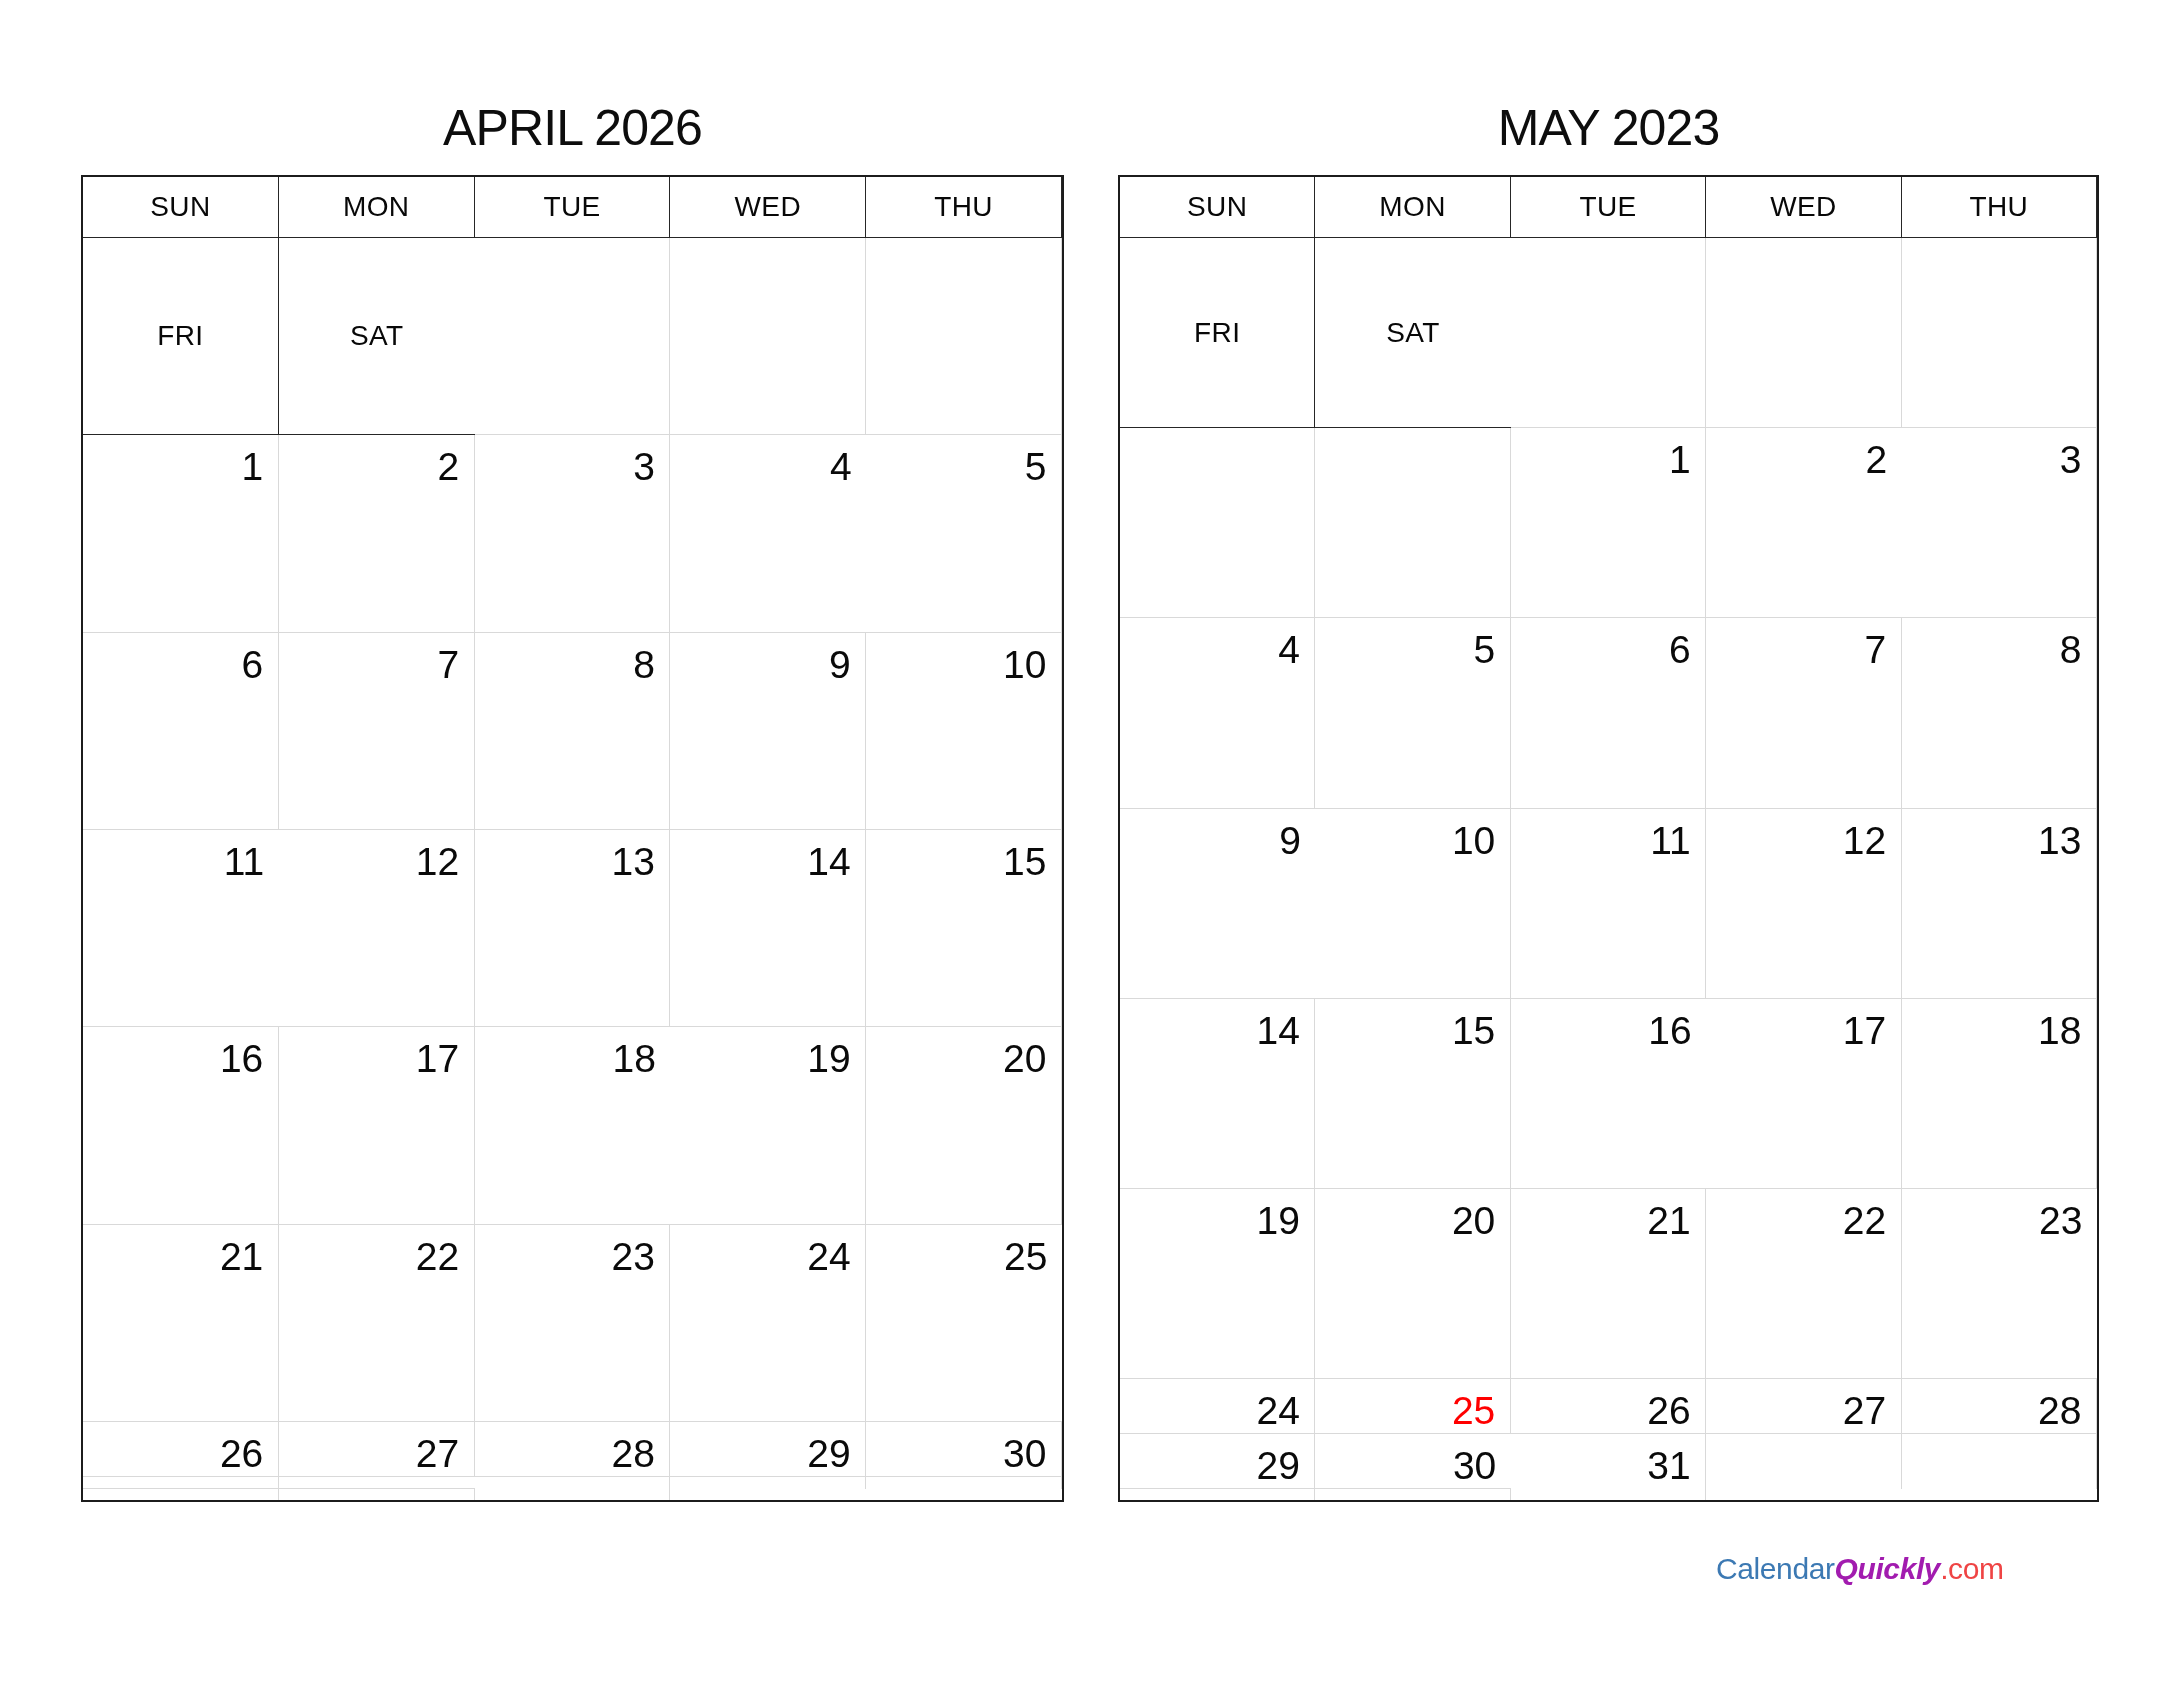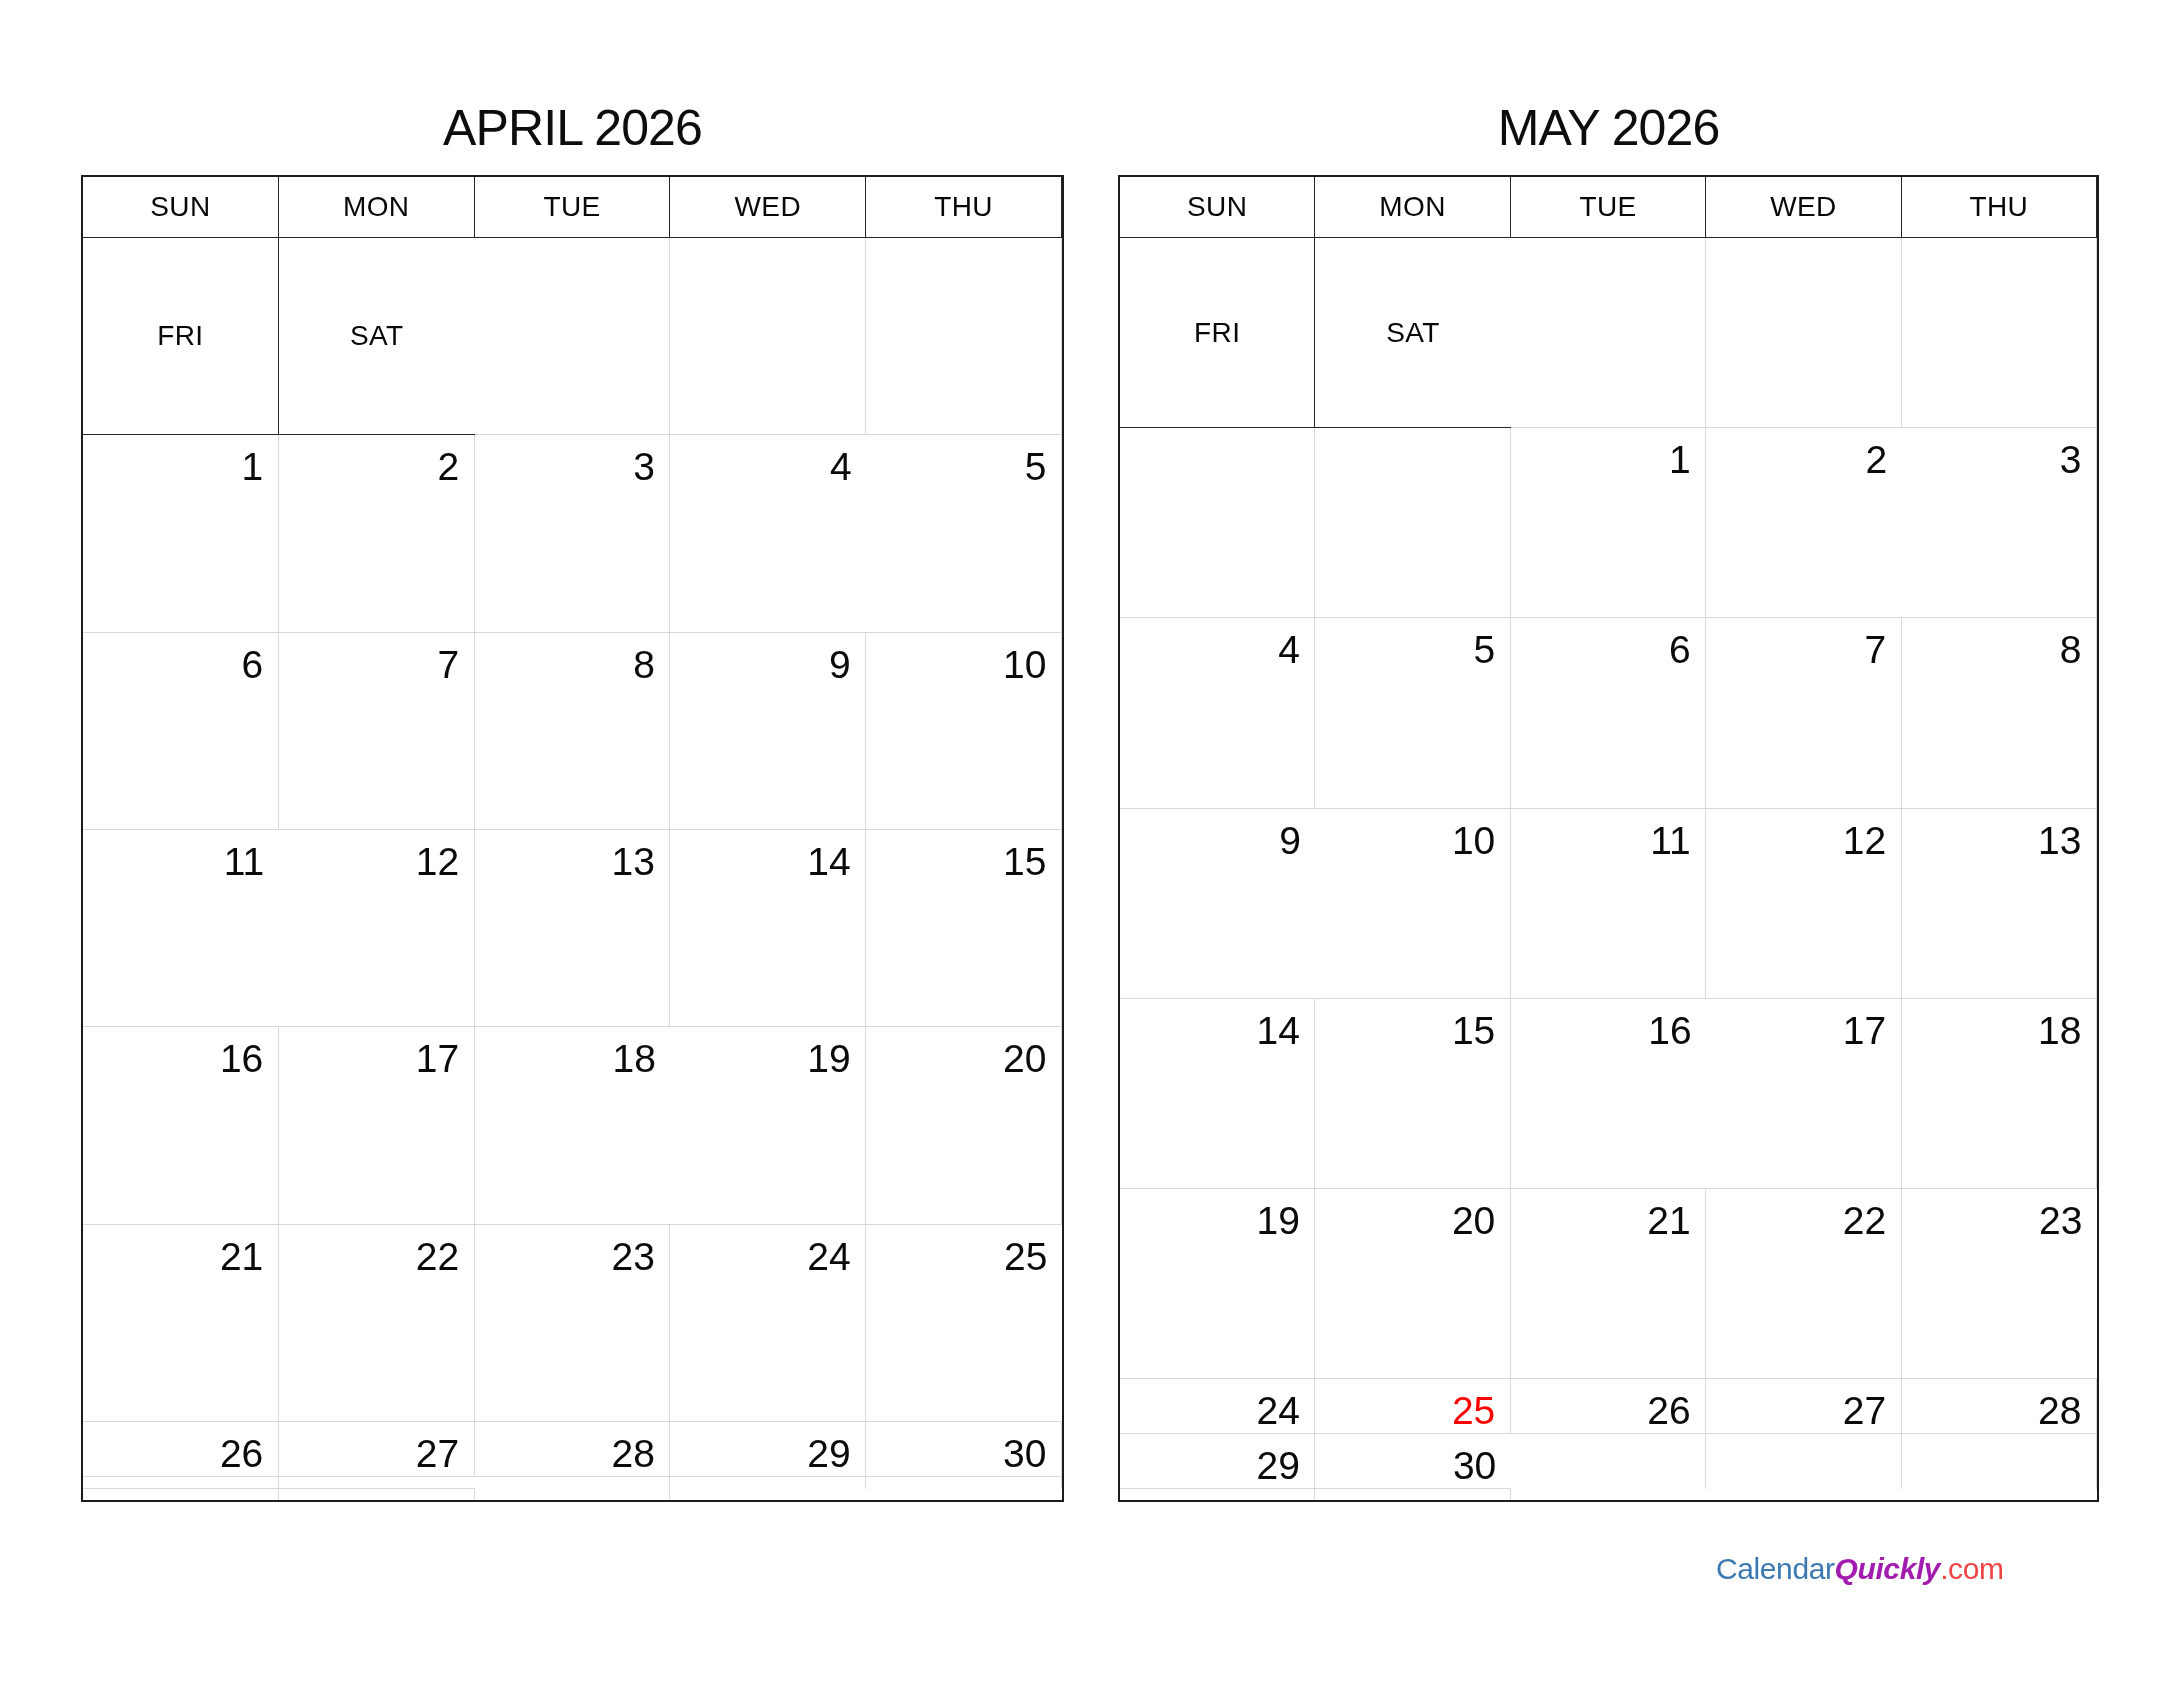--- a/index.html
+++ b/index.html
@@ -82,21 +82,21 @@
   }
   .logo .part1 { font-weight: normal; }
   .logo .part2 { font-weight: bold; font-style: italic; }
   .logo .part3 { font-weight: normal; }
 </style>
 </head>
 <body>
 
 <div class="cal-title" id="title-april">APRIL 2026</div>
 
-<div class="cal-title" id="title-may">MAY 2026</div>
+<div class="cal-title" id="title-may">MAY 2023</div>
 
 <div class="cal-grid" id="grid-april">
     <div class="dow-cell">SUN</div>
     <div class="dow-cell">MON</div>
     <div class="dow-cell">TUE</div>
     <div class="dow-cell">WED</div>
     <div class="dow-cell">THU</div>
     <div class="dow-cell">FRI</div>
     <div class="dow-cell last-col">SAT</div>
     <div class="day-cell"></div>
@@ -179,20 +179,21 @@
     <div class="day-cell">21</div>
     <div class="day-cell">22</div>
     <div class="day-cell last-col">23</div>
     <div class="day-cell">24</div>
     <div class="day-cell highlight">25</div>
     <div class="day-cell">26</div>
     <div class="day-cell">27</div>
     <div class="day-cell">28</div>
     <div class="day-cell">29</div>
     <div class="day-cell last-col">30</div>
+    <div class="day-cell last-row">31</div>
     <div class="day-cell last-row"></div>
     <div class="day-cell last-row"></div>
     <div class="day-cell last-row"></div>
     <div class="day-cell last-row"></div>
     <div class="day-cell last-row"></div>
     <div class="day-cell last-col last-row"></div>
   </div>
 
 <div class="logo">
   <span class="part1" style="color: rgb(60, 121, 179);">Calendar</span><span class="part2" style="color: #a21caf;">Quickly</span><span class="part3" style="color: #ef4444;">.com</span>

